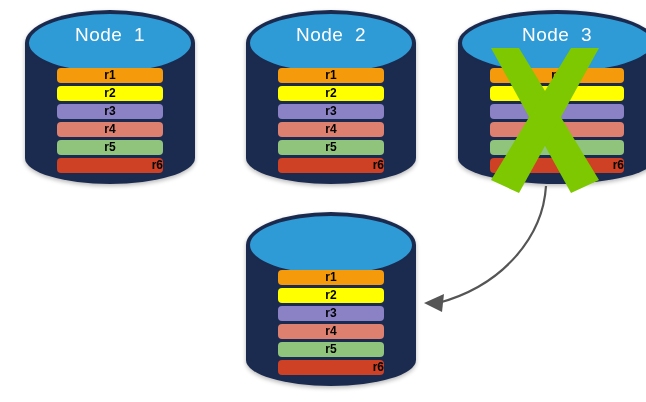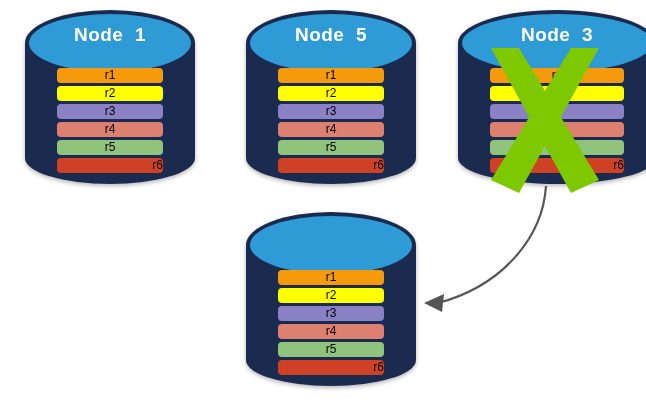--- a/index.html
+++ b/index.html
@@ -45,39 +45,39 @@
     box-sizing: border-box;
   }
   .node-title {
     position: absolute;
     left: 0;
     top: 14px;
     width: 100%;
     text-align: center;
     color: #ffffff;
     font-size: 19px;
-    font-weight: bold;
+    font-weight: normal;
     letter-spacing: 0.5px;
     z-index: 4;
     white-space: pre;
   }
   .rows {
     position: absolute;
     left: 32px;
     top: 58px;
     width: calc(100% - 64px);
     z-index: 3;
   }
   .row {
     height: 15px;
     margin-bottom: 3px;
     border-radius: 4px;
     color: #000000;
     font-size: 12px;
-    font-weight: normal;
+    font-weight: bold;
     text-align: center;
     line-height: 15px;
   }
   .row:last-child {
     margin-bottom: 8px;
     text-align: right;
   }
 
   
   .x-mark {
@@ -112,21 +112,21 @@
       <div class="row" style="background:#8b82c6;">r3</div>
       <div class="row" style="background:#dd8070;">r4</div>
       <div class="row" style="background:#90c47c;">r5</div>
       <div class="row" style="background:#ce4125;">r6</div>
     </div>
   </div>
 
   <div class="node" style="left:246px; top:10px; width:170px; height:174px;">
     <div class="node-body"></div>
     <div class="node-top"></div>
-    <div class="node-title">Node  5</div>
+    <div class="node-title">Node  2</div>
     <div class="rows">
       <div class="row" style="background:#f59b0b;">r1</div>
       <div class="row" style="background:#ffff00;">r2</div>
       <div class="row" style="background:#8b82c6;">r3</div>
       <div class="row" style="background:#dd8070;">r4</div>
       <div class="row" style="background:#90c47c;">r5</div>
       <div class="row" style="background:#ce4125;">r6</div>
     </div>
   </div>
 

